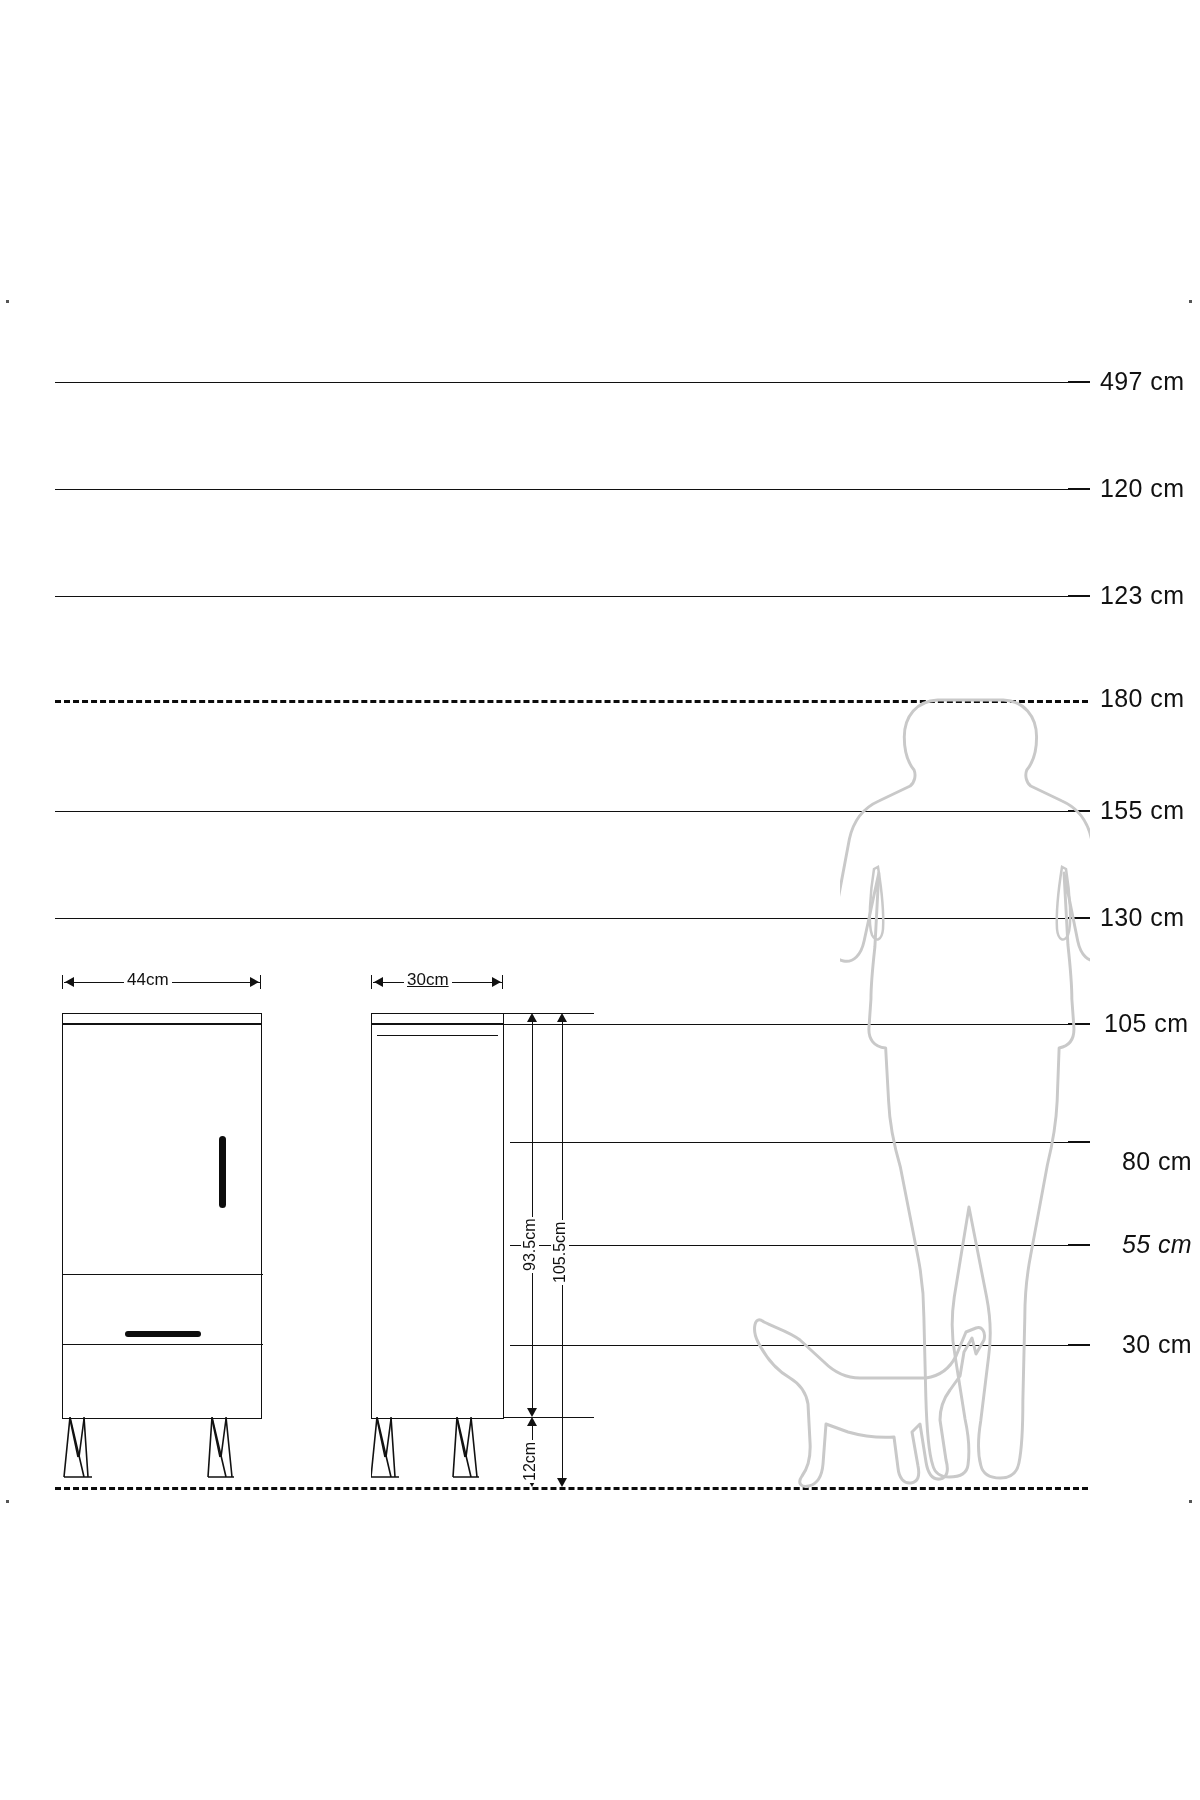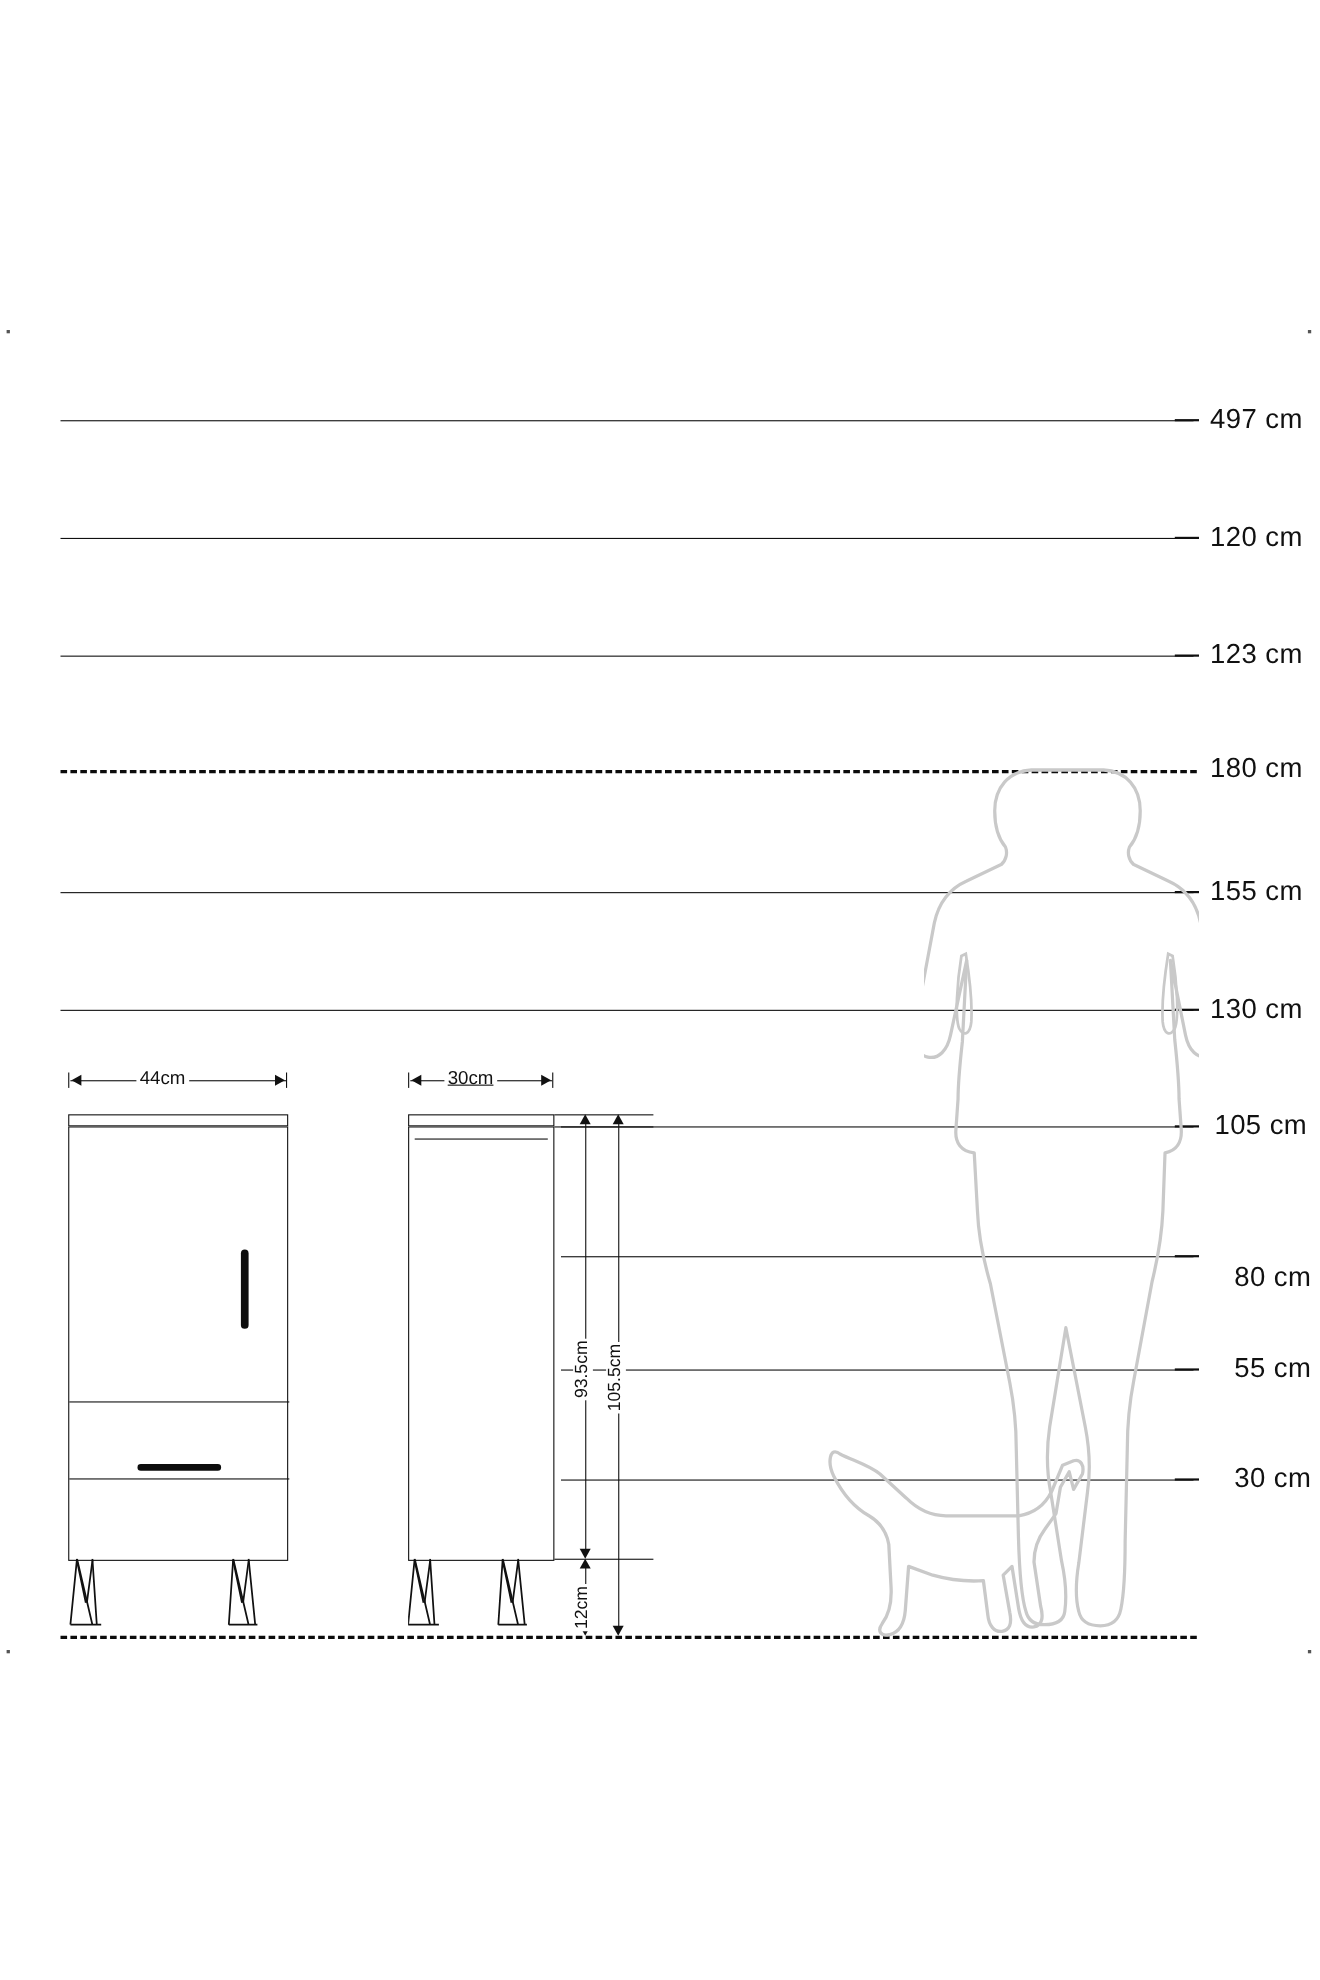--- a/index.html
+++ b/index.html
@@ -268,21 +268,21 @@
     <div class="scale-tick" style="left:1068px;"></div>
     <div class="scale-label" style="left:1104px; top:-13px;">105 cm</div>
   </div>
 
   <div class="scale-row" style="top:1142px;">
     <div class="scale-line" style="left:510px; width:575px;"></div>
     <div class="scale-tick" style="left:1068px;"></div>
     <div class="scale-label" style="left:1122px; top:-13px;margin-top:20px;">80 cm</div>
   </div>
 
-  <div class="scale-row" style="top:1245px;">
+  <div class="scale-row" style="top:1245px;font-style:italic;">
     <div class="scale-line" style="left:510px; width:575px;"></div>
     <div class="scale-tick" style="left:1068px;"></div>
     <div class="scale-label" style="left:1122px; top:-13px;">55 cm</div>
   </div>
 
   <div class="scale-row" style="top:1345px;">
     <div class="scale-line" style="left:510px; width:575px;"></div>
     <div class="scale-tick" style="left:1068px;"></div>
     <div class="scale-label" style="left:1122px; top:-13px;">30 cm</div>
   </div>

